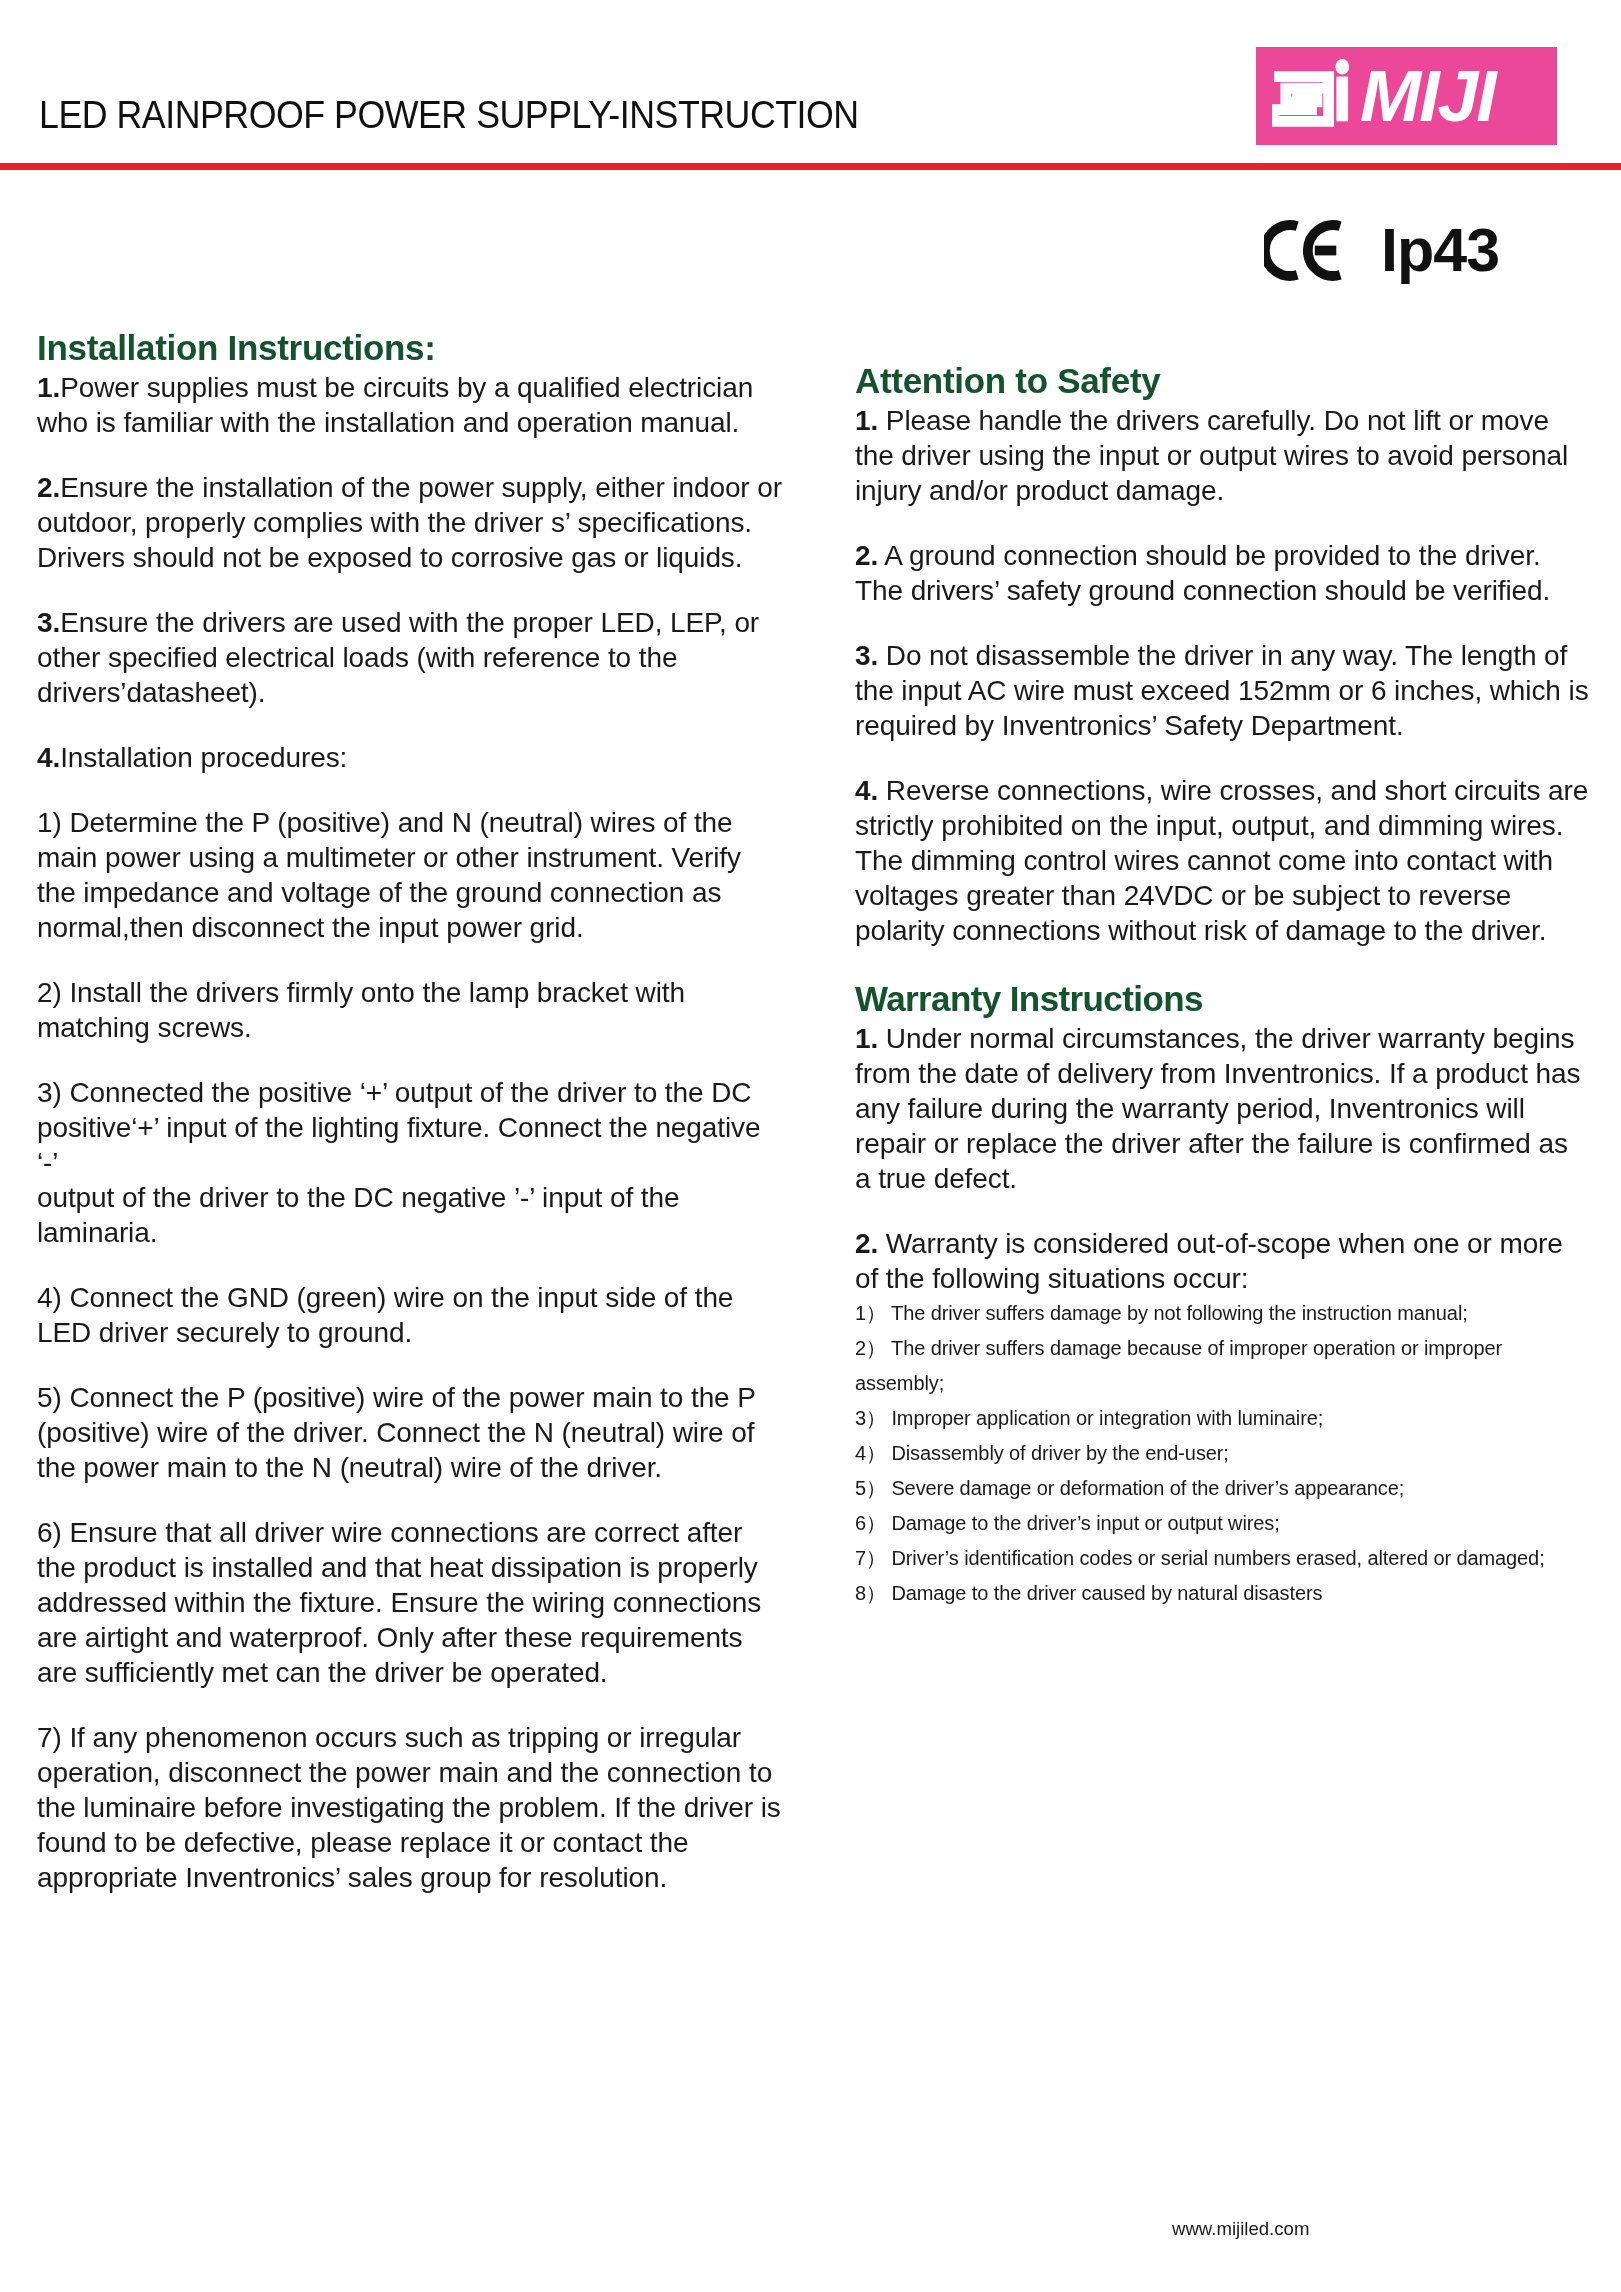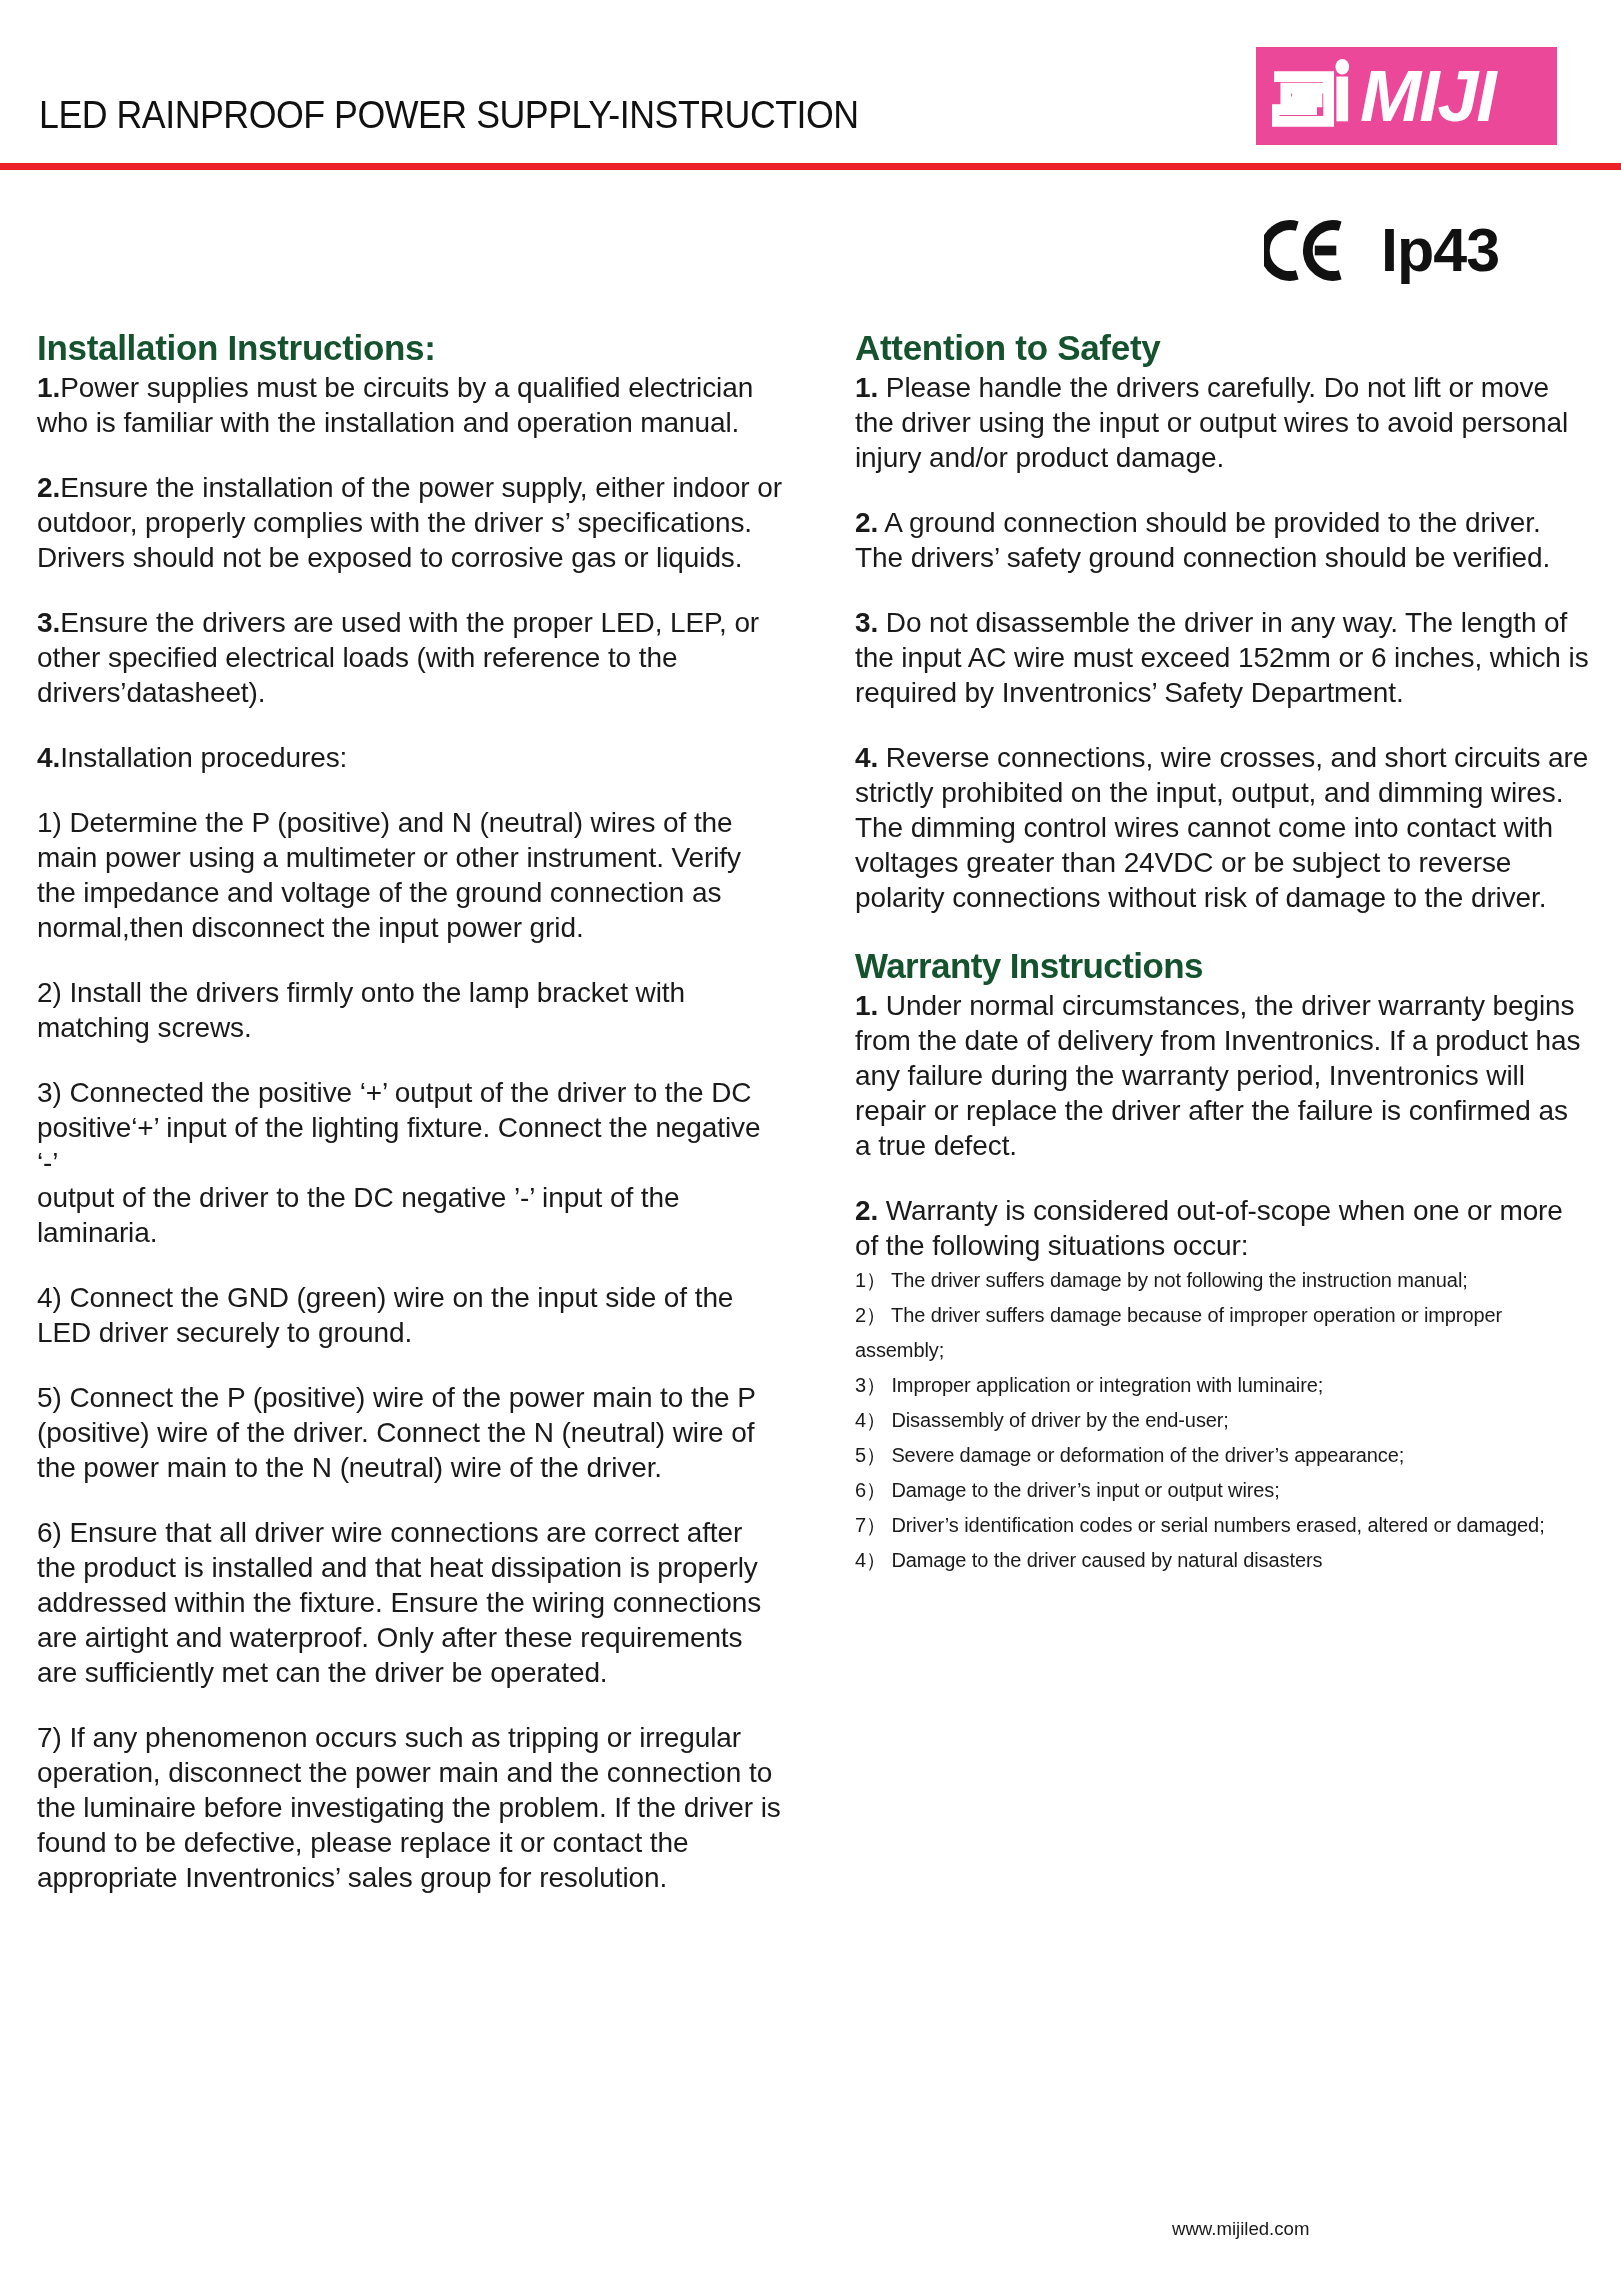--- a/index.html
+++ b/index.html
@@ -101,21 +101,21 @@
     color: #111;
     text-align: right;
   }
 
   
   .col {
     position: absolute;
     top: 327px;
   }
   .col-left  { left: 37px;  width: 747px; }
-  .col-right { left: 855px; width: 735px; }
+  .col-right { left: 855px; width: 735px; margin-top: 33px; }
 
   .sec-heading {
     font-size: 35px;
     font-weight: bold;
     line-height: 41px;
     margin: 0 0 2px 0;
     color: #14532d;
     letter-spacing: -0.3px;
   }
   .sec-heading.tight { letter-spacing: -0.6px; }
@@ -217,17 +217,17 @@
 
   <p class="para nogap"><span class="num">2.</span><span> Warranty is considered out-of-scope when one or more of the following situations occur:</span></p>
 
   <p class="sublist">1） The driver suffers damage by not following the instruction manual;</p>
   <p class="sublist">2） The driver suffers damage because of improper operation or improper assembly;</p>
   <p class="sublist">3） Improper application or integration with luminaire;</p>
   <p class="sublist">4） Disassembly of driver by the end-user;</p>
   <p class="sublist">5） Severe damage or deformation of the driver’s appearance;</p>
   <p class="sublist">6） Damage to the driver’s input or output wires;</p>
   <p class="sublist">7） Driver’s identification codes or serial numbers erased, altered or damaged;</p>
-  <p class="sublist">4） Damage to the driver caused by natural disasters</p>
+  <p class="sublist">8） Damage to the driver caused by natural disasters</p>
 </div>
 
 <div class="footer-url">www.mijiled.com</div>
 
 
 </body></html>

